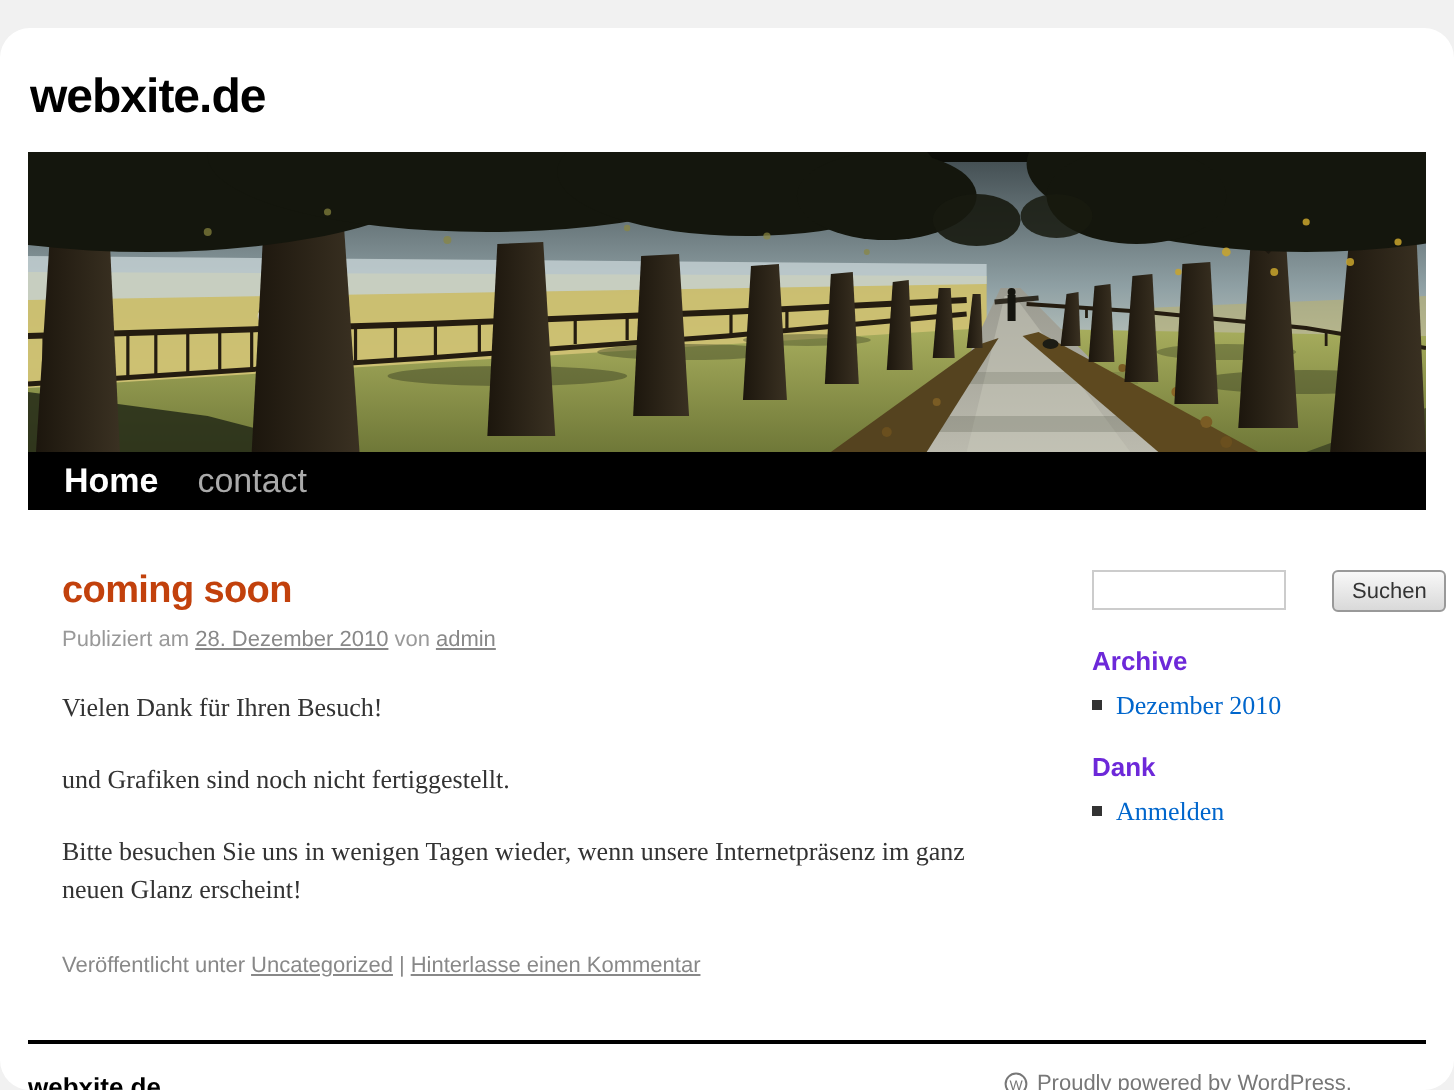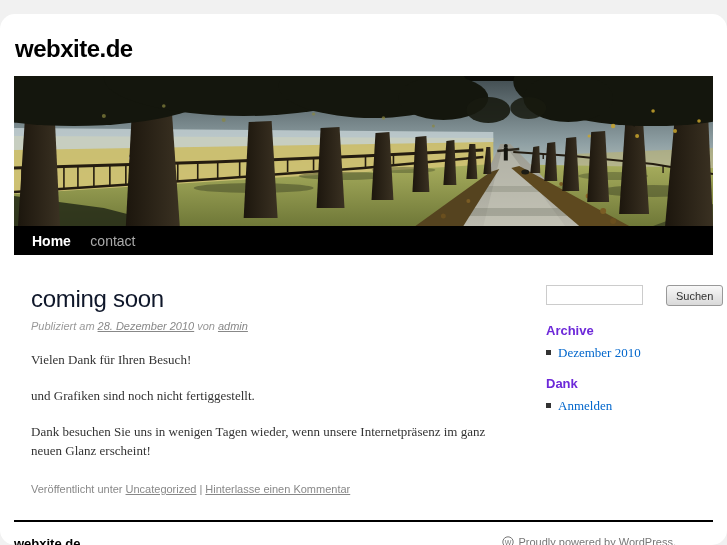--- a/index.html
+++ b/index.html
@@ -15,29 +15,29 @@
   .site-title {
     margin:0; padding:23px 14px 0 15px;
     font-size:24px; font-weight:bold; color:#000; letter-spacing:-0.5px;
     line-height:24px;
   }
   .header-image { margin:15px 14px 0; height:150px; }
   .header-image svg { display:block; }
 
   
   .nav { margin:0 14px; background:#000; height:29px; line-height:29px; padding-left:18px; }
-  .nav-item { display:inline-block; font-size:14px; cursor:pointer; }
+  .nav-item { display:inline-block; font-size:17px; cursor:pointer; }
   .nav-item.active { color:#fff; font-weight:bold; margin-right:15px; }
   .nav-item.inactive { color:#aaa; }
 
   
   .content { display:flex; padding:30px 14px 0; }
   .main { width:491px; padding-left:17px; }
-  .post-title { margin:0; font-size:24px; font-weight:normal; color:#0f172a; letter-spacing:-0.3px; }
-  .post-meta { margin-top:7px; font-size:11px; color:#999;font-style:italic; }
+  .post-title { margin:0; font-size:19px; font-weight:bold; color:#c2410c; letter-spacing:-0.3px; }
+  .post-meta { margin-top:7px; font-size:11px; color:#999; }
   .post-meta a { color:#888; text-decoration:underline; cursor:pointer; }
   .post-meta span, .post-meta a { margin-right:3px; }
   .entry p { margin:17px 0 0; font-family:"Liberation Serif", serif; font-size:13px;
              line-height:19px; color:#333; }
   .entry p.first { margin-top:18px; }
   .entry .line { display:block; white-space:nowrap; }
   .entry-footer { margin-top:23px; font-size:11px; color:#888; }
   .entry-footer a { color:#888; text-decoration:underline; cursor:pointer; }
   .entry-footer span, .entry-footer a { margin-right:3px; }
 
@@ -204,21 +204,21 @@
         <span>Publiziert am</span><a>28. Dezember 2010</a><span>von</span><a>admin</a>
       </div>
       <div class="entry">
         <p class="first">
           <span class="line">Vielen Dank für Ihren Besuch!</span>
         </p>
         <p>
           <span class="line">und Grafiken sind noch nicht fertiggestellt.</span>
         </p>
         <p>
-          <span class="line">Dank besuchen Sie uns in wenigen Tagen wieder, wenn unsere Internetpräsenz im ganz</span>
+          <span class="line">Bitte besuchen Sie uns in wenigen Tagen wieder, wenn unsere Internetpräsenz im ganz</span>
           <span class="line">neuen Glanz erscheint!</span>
         </p>
       </div>
       <div class="entry-footer">
         <span>Veröffentlicht unter</span><a>Uncategorized</a><span>|</span><a>Hinterlasse einen Kommentar</a>
       </div>
     </main>
 
     <aside class="sidebar">
       <div class="search-row">

